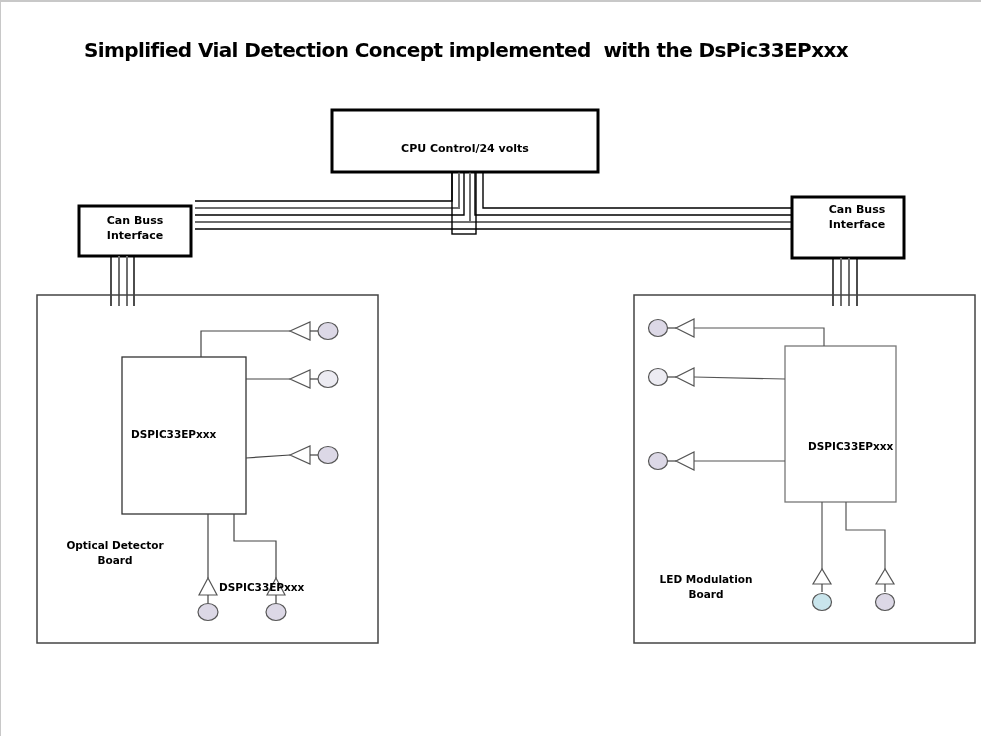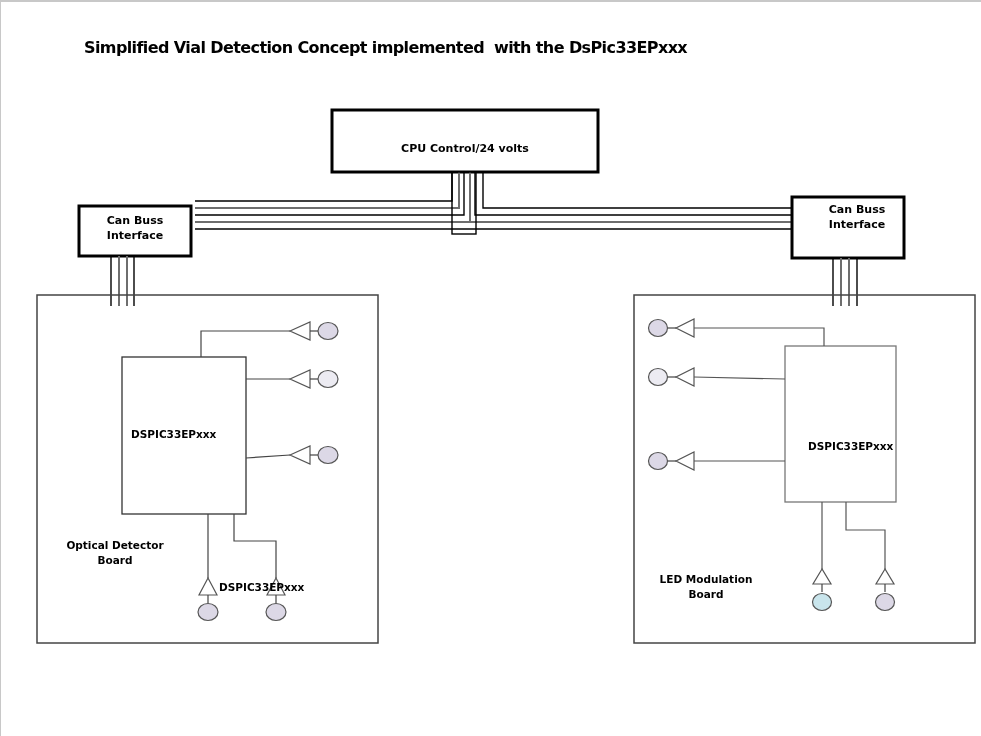--- a/index.html
+++ b/index.html
@@ -1,20 +1,20 @@
 <!DOCTYPE html>
 <html><head>
   <meta charset="utf-8">
   <style>
     html, body { margin: 0; padding: 0; background: #ffffff; }
     body { width: 981px; height: 736px; position: relative; overflow: hidden; font-family: "Liberation Sans", sans-serif; }
     #frame { position: absolute; left: 0; top: 0; width: 981px; height: 736px; }
     .frame-top { position: absolute; left: 0; top: 0; width: 981px; height: 2px; background: #c8c8c8; }
     .frame-left { position: absolute; left: 0; top: 0; width: 1px; height: 736px; background: #c8c8c8; }
-    .title { position: absolute; left: 84px; top: 38px; font-family: "DejaVu Sans", sans-serif; font-weight: bold; font-size: 16px; letter-spacing: -0.6px; color: #000; white-space: pre; }
+    .title { position: absolute; left: 84px; top: 38px; font-family: "DejaVu Sans", sans-serif; font-weight: bold; font-size: 20px; letter-spacing: -0.6px; color: #000; white-space: pre; }
     svg#diagram { position: absolute; left: 0; top: 0; }
     svg text { font-family: "DejaVu Sans", sans-serif; font-weight: bold; fill: #000; }
   </style>
 </head>
 <body>
 
 <div id="frame">
   <div class="frame-top"></div>
   <div class="frame-left"></div>
 </div>

